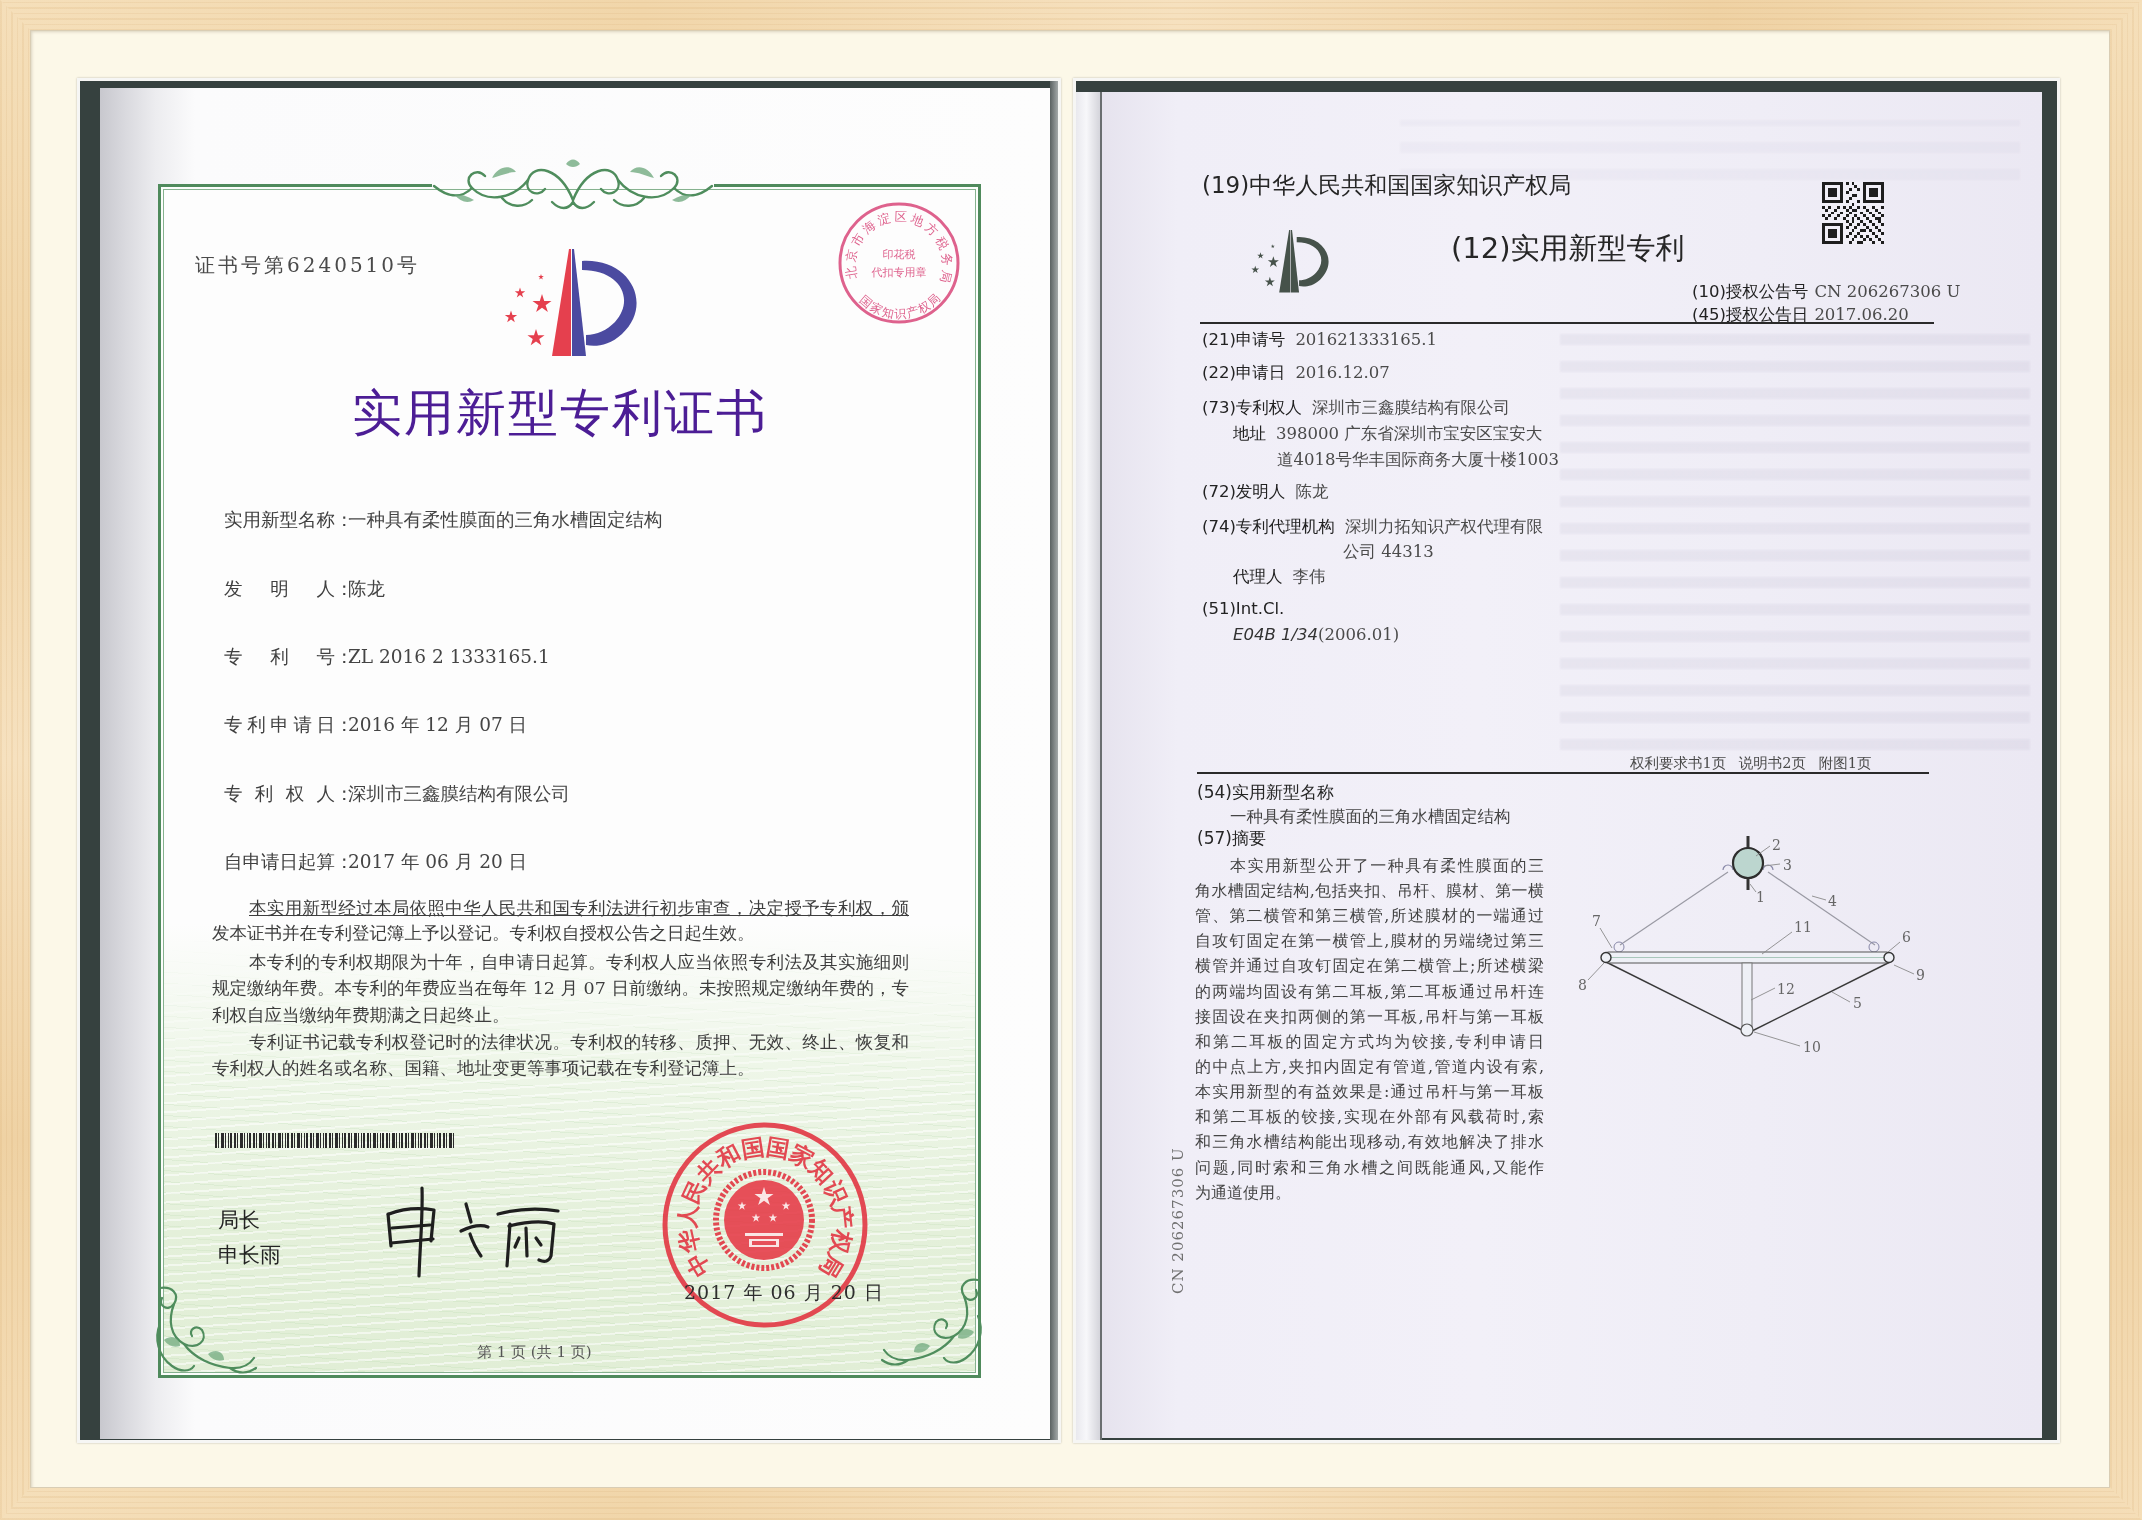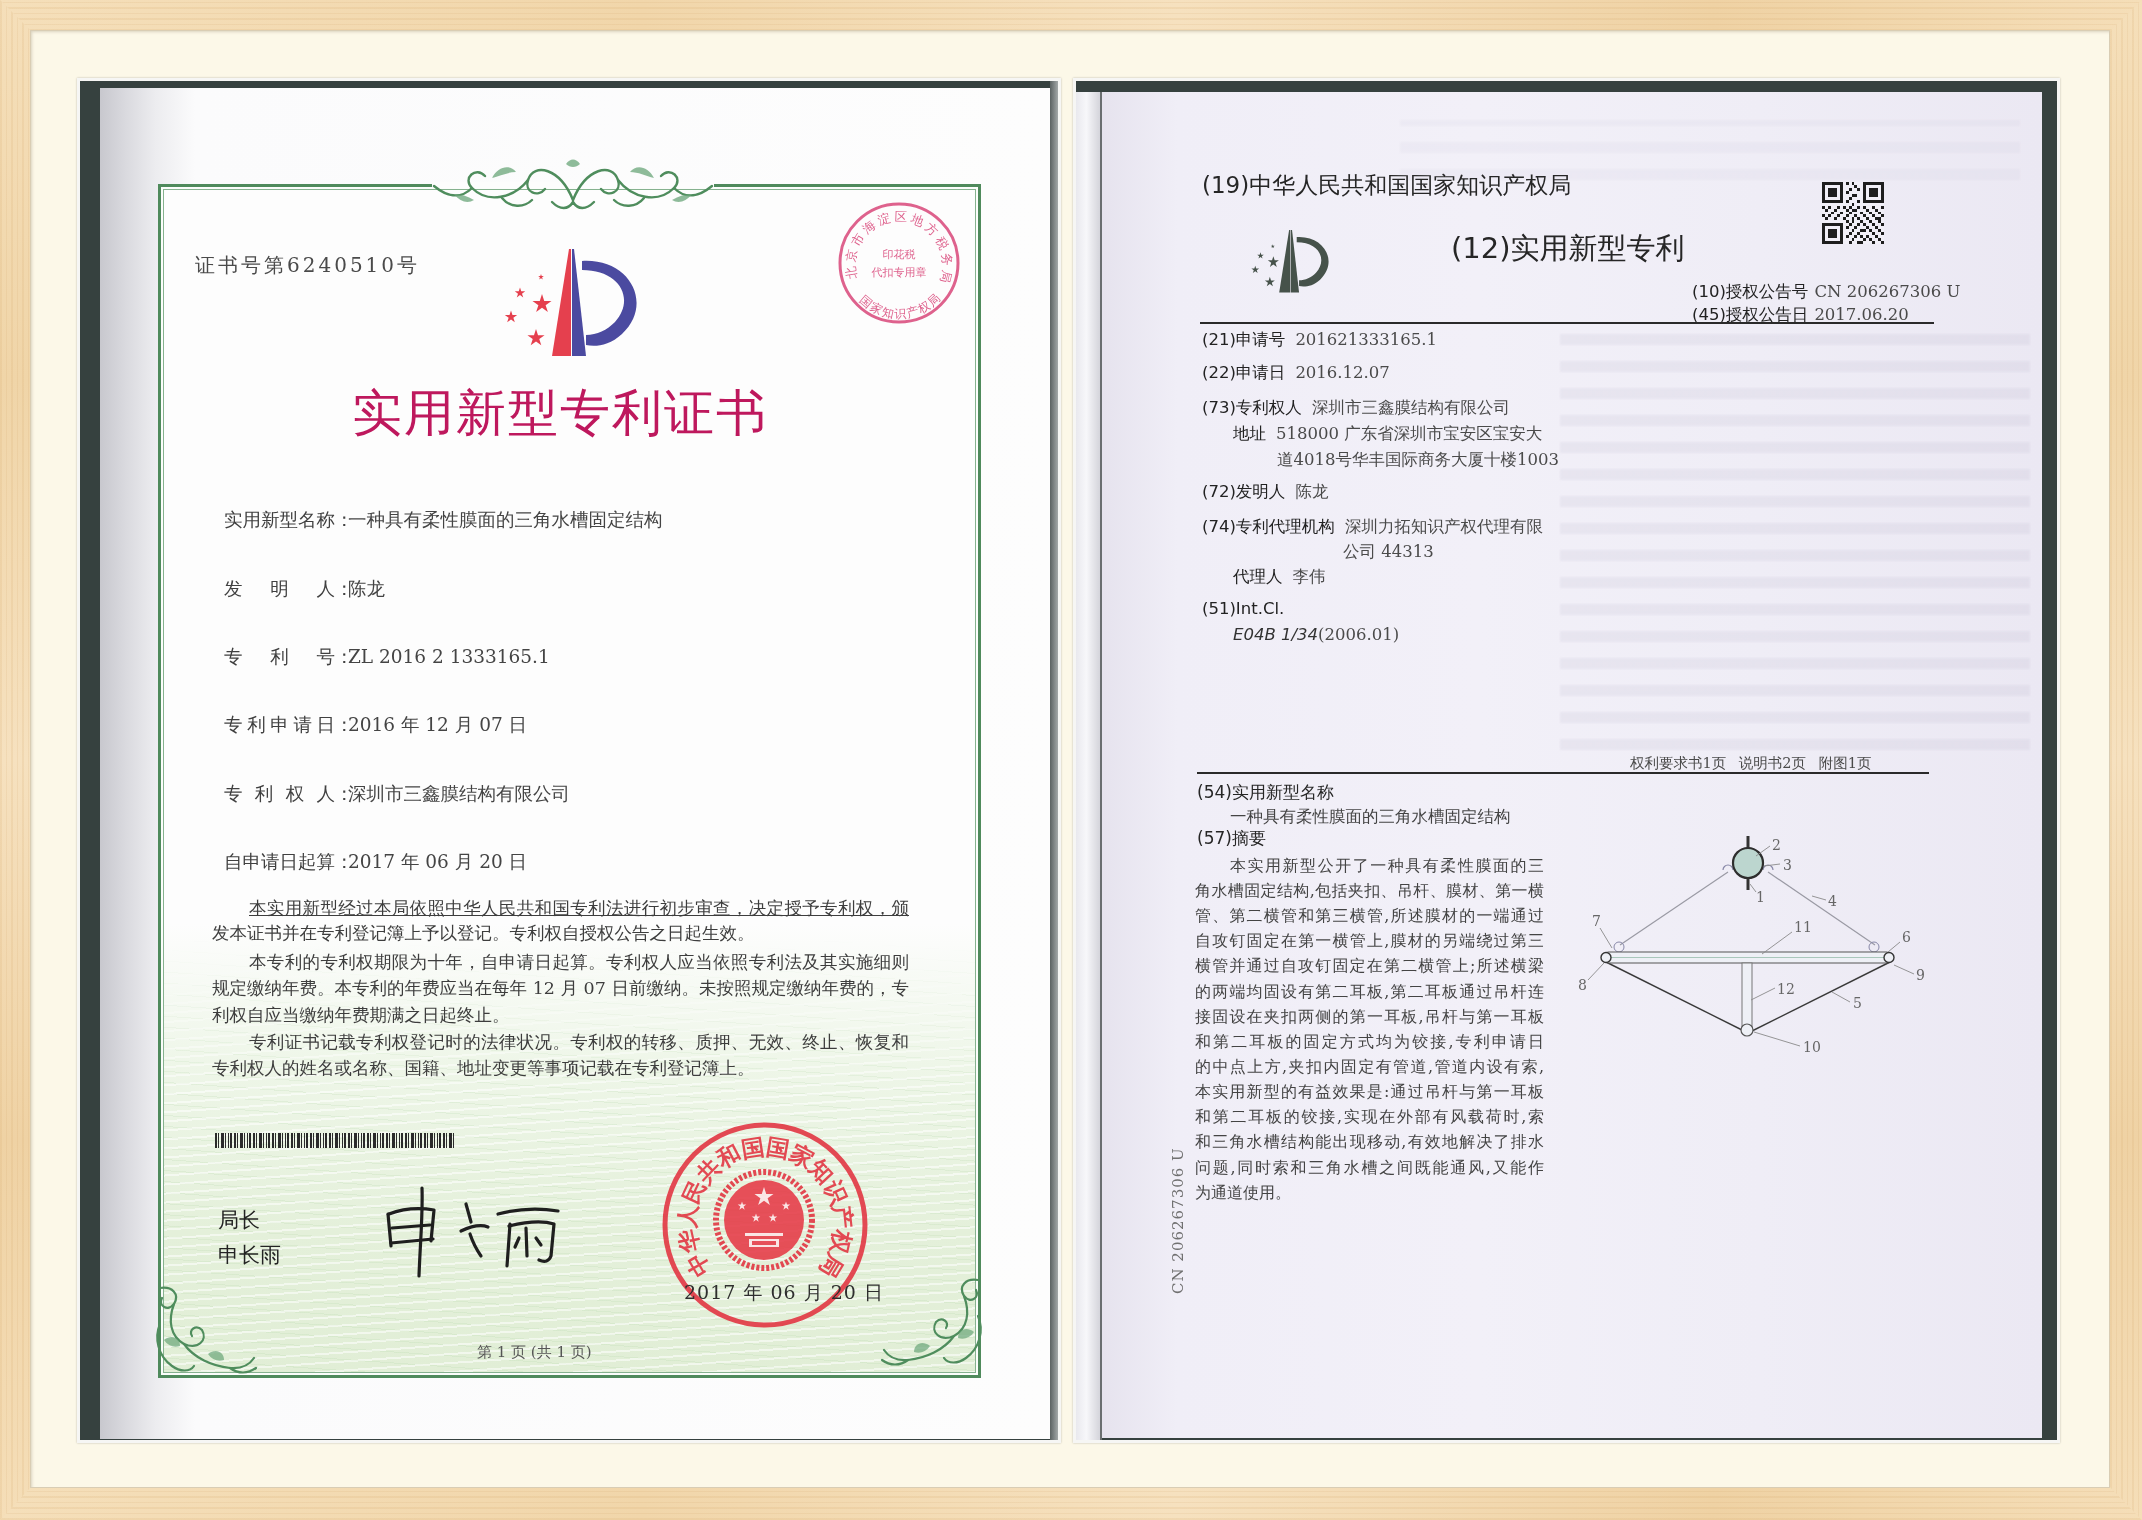--- a/index.html
+++ b/index.html
@@ -35,21 +35,21 @@
 
   
   #lp-frame{left:158px;top:184px;width:817px;height:1188px;border:3px solid #4f8a5c;
      box-shadow:inset 0 0 0 2px #fbfdfb,inset 0 0 0 3px #86b28f;
      background:linear-gradient(180deg,#fdfdfd 0,#fdfdfd 62%,#eef6e8 74%,#e4f0da 88%,#e1eed6 100%);}
   #lp-waves{left:164px;top:940px;width:811px;height:432px;
      background:repeating-linear-gradient(176deg,rgba(255,255,255,.55) 0 2px,rgba(255,255,255,0) 2px 9px),
                 repeating-linear-gradient(184deg,rgba(170,210,160,.18) 0 1px,rgba(255,255,255,0) 1px 11px);
      -webkit-mask-image:linear-gradient(180deg,transparent 0,#000 35%);mask-image:linear-gradient(180deg,transparent 0,#000 35%);}
   #lp-certno{left:195px;top:253px;font-size:20px;line-height:24px;letter-spacing:3px;color:#4a4a4a;}
-  #lp-title{left:352px;top:383px;font-size:50px;line-height:60px;letter-spacing:2px;color:#be185d;}
+  #lp-title{left:352px;top:383px;font-size:50px;line-height:60px;letter-spacing:2px;color:#4c1d95;}
   .lp-field{left:224px;font-size:18.5px;line-height:24px;color:#404040;white-space:nowrap;}
   .lp-label{display:inline-block;width:111px;text-align:justify;text-align-last:justify;}
   .lp-colon{display:inline-block;width:13px;}
   .lp-value{color:#444;}
   .lp-body{font-size:17.5px;line-height:24px;color:#3d3d3d;white-space:nowrap;}
   .lp-body.just{text-align:justify;text-align-last:justify;}
   #lp-barcode{left:215px;top:1133px;width:239px;height:15px;
      background:repeating-linear-gradient(90deg,#2b2b2b 0 2px,transparent 2px 3px,#2b2b2b 3px 4px,transparent 4px 6px,#2b2b2b 6px 9px,transparent 9px 10px,#2b2b2b 10px 11px,transparent 11px 13px,#2b2b2b 13px 14px,transparent 14px 15px,#2b2b2b 15px 17px,transparent 17px 19px);}
   #lp-dir-title,#lp-dir-name{left:218px;font-size:21px;line-height:26px;color:#232323;}
   #lp-seal-date{left:684px;top:1280px;font-size:19px;line-height:24px;color:#2e2e2e;letter-spacing:1px;}
@@ -307,21 +307,21 @@
 <div class="abs rp-row" style="left:1202px;top:329px;">
   <span class="rp-lbl">(21)申请号</span><span class="rp-val">201621333165.1</span>
 </div>
 <div class="abs rp-row" style="left:1202px;top:362px;">
   <span class="rp-lbl">(22)申请日</span><span class="rp-val">2016.12.07</span>
 </div>
 <div class="abs rp-row" style="left:1202px;top:397px;">
   <span class="rp-lbl">(73)专利权人</span><span class="rp-val">深圳市三鑫膜结构有限公司</span>
 </div>
 <div class="abs rp-row" style="left:1233px;top:423px;">
-  <span class="rp-lbl">地址</span><span class="rp-val">518000 广东省深圳市宝安区宝安大</span>
+  <span class="rp-lbl">地址</span><span class="rp-val">398000 广东省深圳市宝安区宝安大</span>
 </div>
 <div class="abs rp-row rp-val" style="left:1267px;top:449px;">道4018号华丰国际商务大厦十楼1003</div>
 <div class="abs rp-row" style="left:1202px;top:481px;">
   <span class="rp-lbl">(72)发明人</span><span class="rp-val">陈龙</span>
 </div>
 <div class="abs rp-row" style="left:1202px;top:516px;">
   <span class="rp-lbl">(74)专利代理机构</span><span class="rp-val">深圳力拓知识产权代理有限</span>
 </div>
 <div class="abs rp-row rp-val" style="left:1333px;top:541px;">公司 44313</div>
 <div class="abs rp-row" style="left:1233px;top:566px;">

